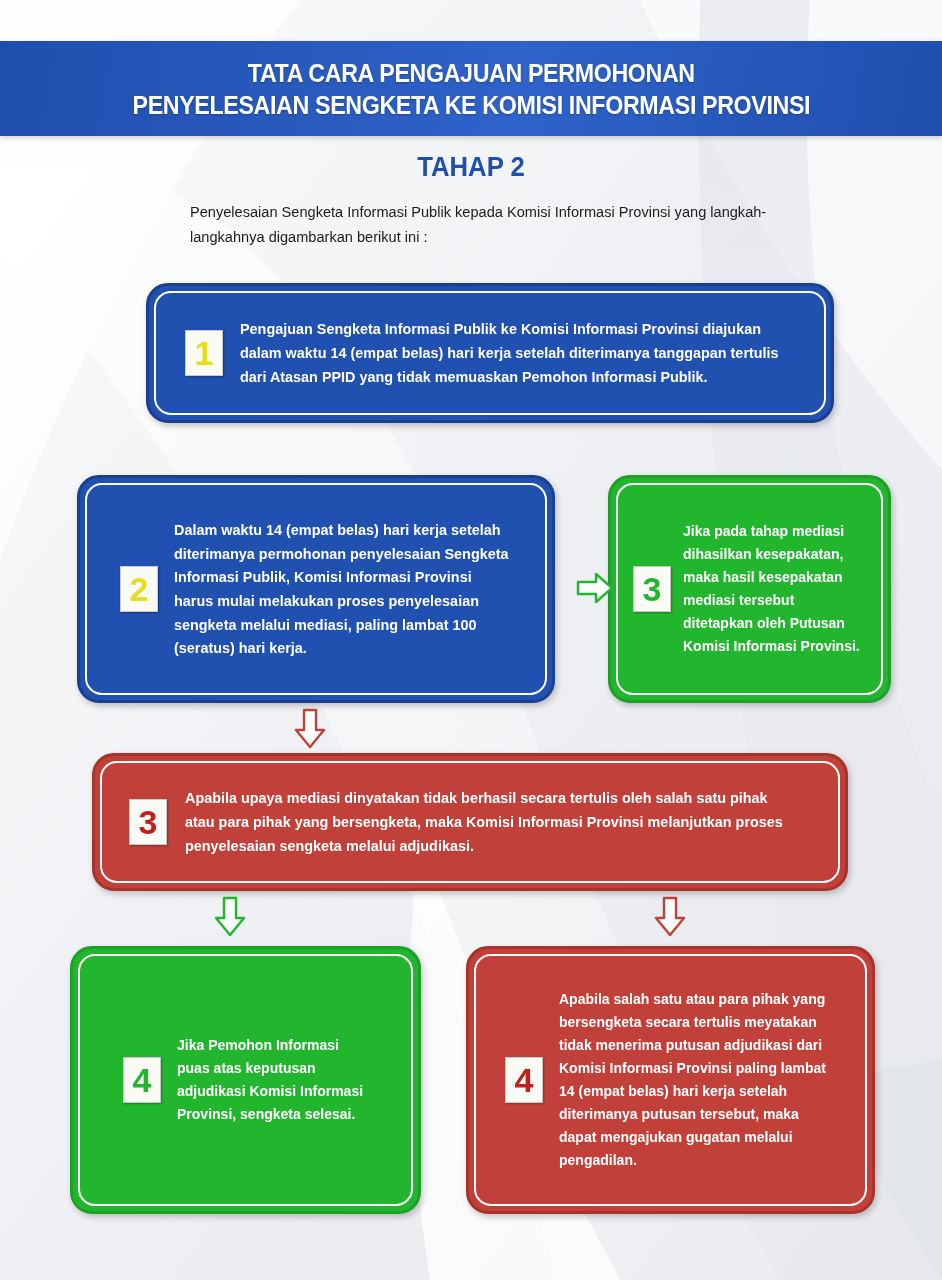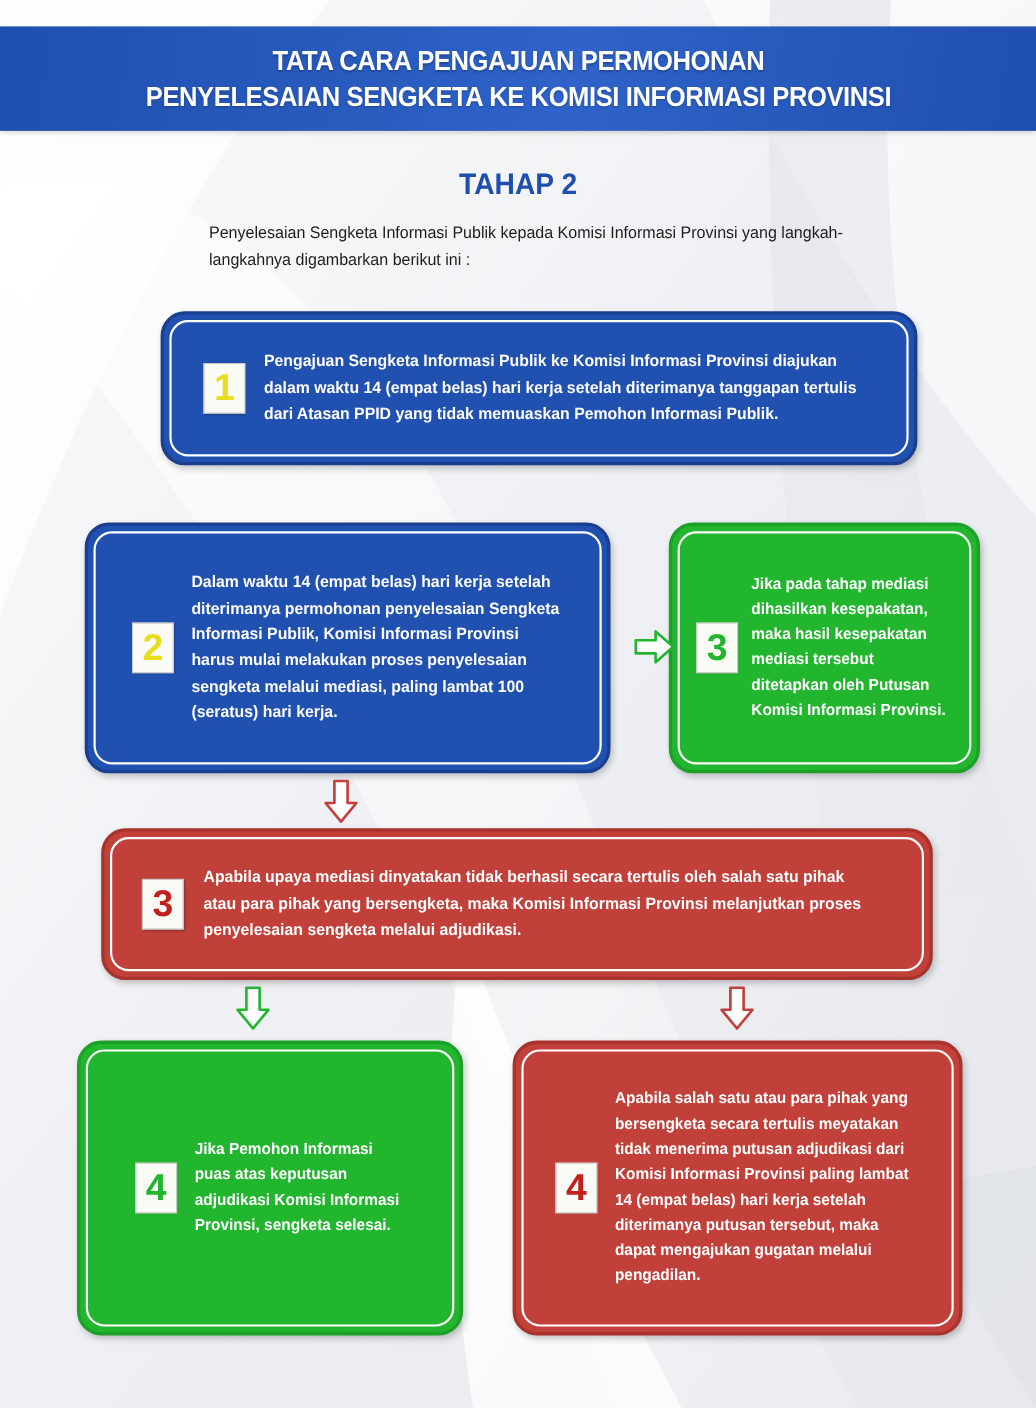--- a/index.html
+++ b/index.html
@@ -23,21 +23,21 @@
     width: 942px;
     height: 1280px;
     z-index: 0;
     pointer-events: none;
   }
 
   
   #header-banner {
     position: absolute;
     left: 0;
-    top: 24px;
+    top: 41px;
     width: 942px;
     height: 95px;
     background: linear-gradient(100deg,#1f4fae 0%,#2a5cc0 38%,#2f63c9 55%,#1f4fae 100%);
     display: flex;
     flex-direction: column;
     align-items: center;
     justify-content: center;
     z-index: 3;
     box-shadow: 0 2px 5px rgba(0,0,0,0.18);
   }

